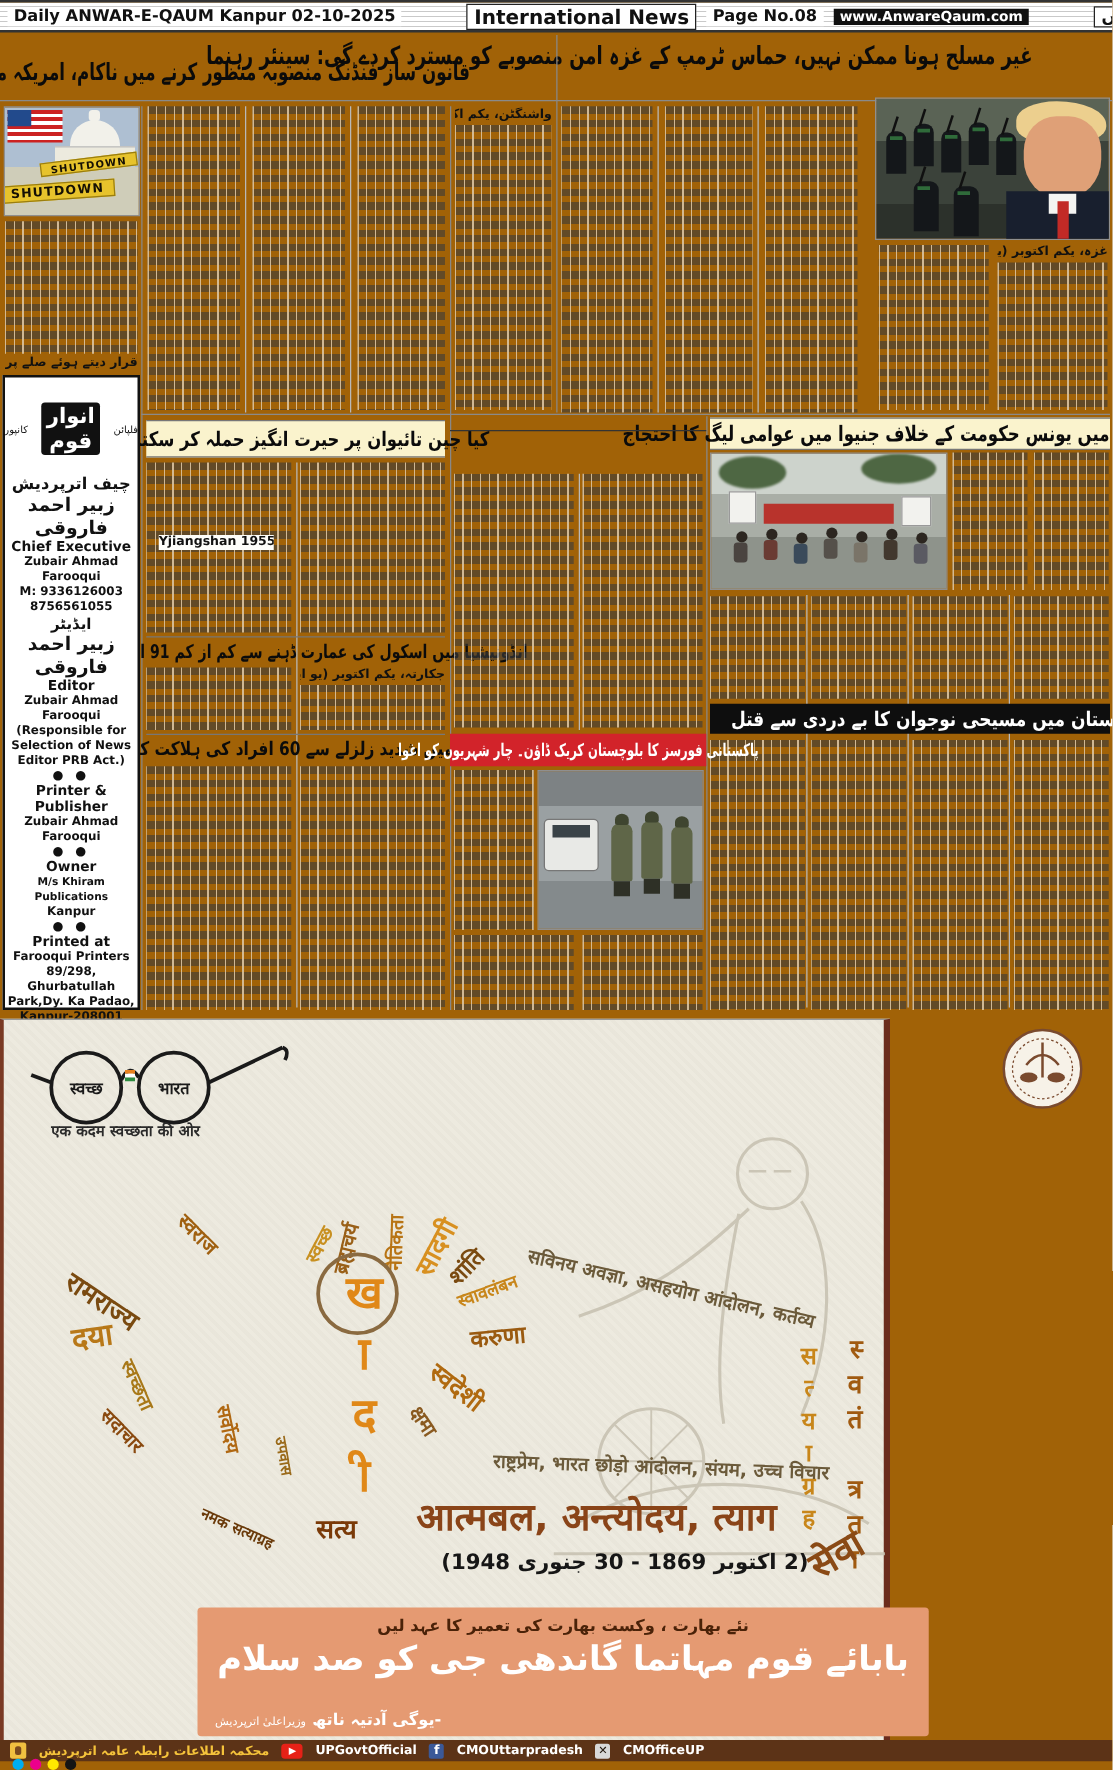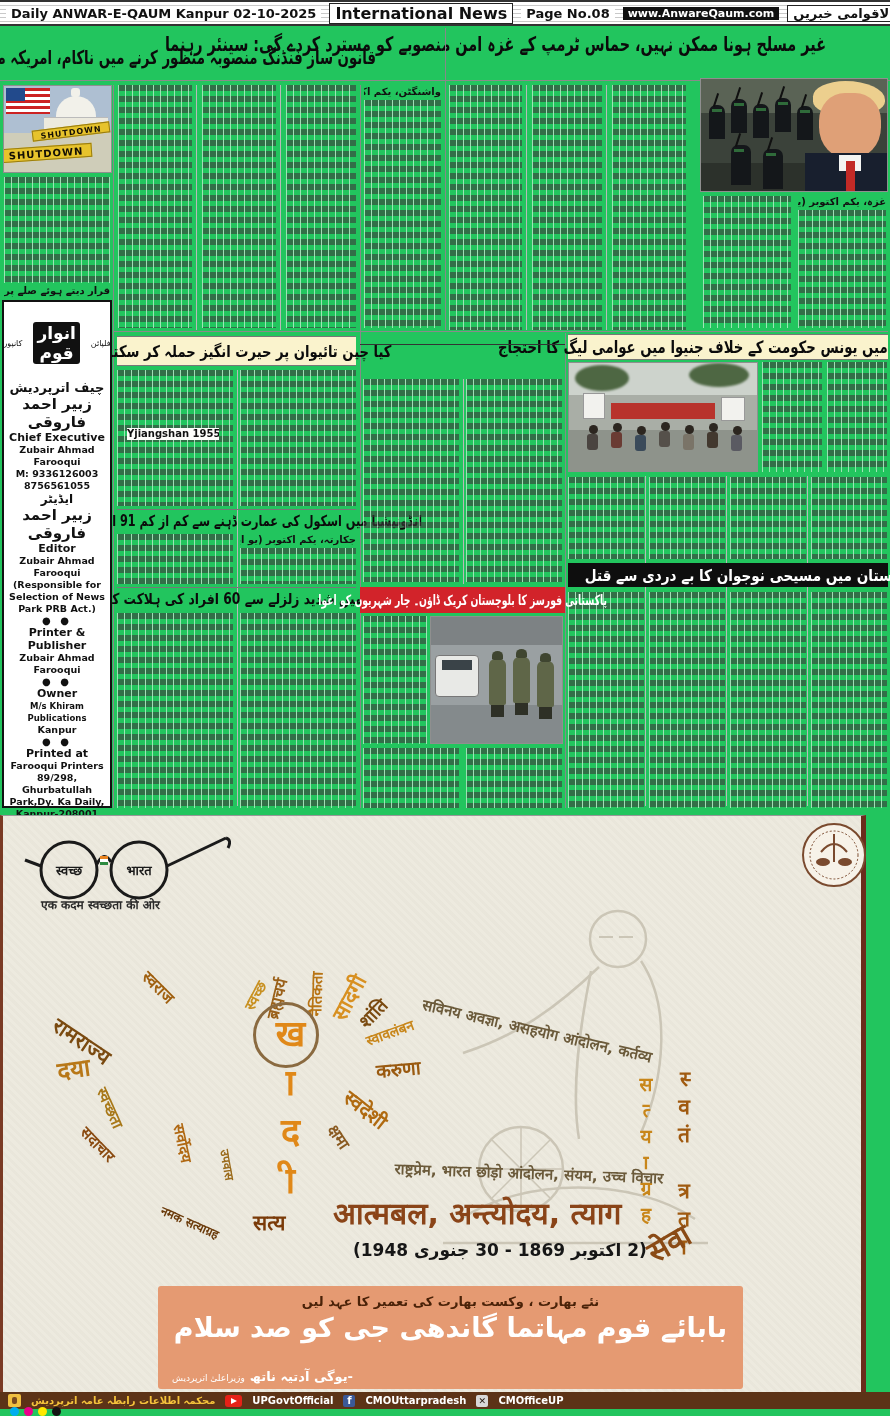--- a/index.html
+++ b/index.html
@@ -1,25 +1,25 @@
 <!DOCTYPE html>
 <html><head>
 <meta charset="utf-8">
 <style>
   html,body{margin:0;padding:0;background:#e9e9e9;}
   *{box-sizing:border-box;font-family:"DejaVu Sans",sans-serif;}
-  #page{position:relative;width:890px;height:1416px;background:#22c55e;margin:0 auto;overflow:hidden;}
+  #page{position:relative;width:890px;height:1416px;background:#a16207;margin:0 auto;overflow:hidden;}
 
   
   .hdr{position:absolute;left:0;top:0;width:890px;height:26px;
        background:repeating-linear-gradient(180deg,#fff 0 3px,#c9c9c9 3px 4px);
        border-top:2px solid #333;border-bottom:2px solid #333;
        display:flex;align-items:center;gap:8px;padding:0 6px;}
   .hdr .it{background:#fff;padding:0 5px;font-weight:bold;font-size:13px;color:#111;white-space:nowrap;}
-  .hdr .boxed{border:1px solid #222;}
+  .hdr .boxed{border:1px solid #222;margin-left:44px;}
   .hdr .inv{background:#111;color:#fff;font-size:11px;}
   .hdr .urdu{direction:rtl;}
 
   
   .mainhl{position:absolute;font-weight:bold;color:#0b0b0b;direction:rtl;text-align:center;
           white-space:nowrap;}
   .bh{position:absolute;font-weight:bold;color:#0b0b0b;direction:rtl;text-align:center;
       white-space:nowrap;overflow:visible;display:flex;align-items:center;justify-content:center;}
   .bh>span{display:inline-block;}
   .ylw{background:#faf3cd;border-top:1px solid #777;border-bottom:1px solid #777;}
@@ -81,21 +81,21 @@
   .pub .mast{background:#111;color:#fff;font-weight:bold;font-size:17px;direction:rtl;
              border-radius:3px;padding:1px 4px;margin:16px 8px;}
   .pub .mrow{display:flex;align-items:center;justify-content:center;gap:3px;font-size:8px;direction:rtl;}
   .pub .en{font-weight:bold;font-size:11px;line-height:13px;text-align:center;}
   .pub .sm{font-weight:bold;font-size:9.5px;line-height:12px;}
   .pub .sep{letter-spacing:3px;font-weight:bold;font-size:10px;}
   .pub .email{background:#111;color:#fff;font-weight:bold;font-size:10px;padding:2px 1px;margin-top:2px;}
   .pub .ulbl{text-decoration:underline;}
 
   
-  .ad{position:absolute;left:0;top:815px;width:866px;height:577px;
+  .ad{position:absolute;left:0;top:815px;width:712px;height:577px;
       background:
         repeating-linear-gradient(45deg,rgba(120,110,90,.03) 0 3px,rgba(255,255,255,0) 3px 6px),
         #edeadf;
       border-top:1px solid #999;border-left:3px solid #7a3a24;border-right:5px solid #6b2c1c;}
   .wc-wrap span, .wc-wrap .wcitem{position:absolute;font-weight:bold;transform-origin:0 0;white-space:nowrap;}
   .wc-circle{position:absolute;left:250px;top:186px;width:66px;height:66px;border:3px solid #8a6a40;border-radius:50%;}
   .arc{position:absolute;font-weight:bold;color:#6b5a3a;font-size:15px;white-space:nowrap;transform-origin:0 0;}
   .slogan{position:absolute;font-weight:bold;color:#8a4418;font-size:30px;white-space:nowrap;}
   .addates{position:absolute;font-weight:bold;color:#161616;font-size:17px;direction:rtl;white-space:nowrap;}
   .salmon{position:absolute;background:#e59a72;border-radius:3px;color:#4a2208;text-align:center;direction:rtl;}
@@ -300,35 +300,35 @@
     <div class="en">Chief Executive</div>
     <div class="sm">Zubair Ahmad Farooqui</div>
     <div class="sm">M: 9336126003</div>
     <div class="sm">8756561055</div>
     <div class="u" style="font-size:12px;">ایڈیٹر</div>
     <div class="u" style="font-size:15px;">زبیر احمد فاروقی</div>
     <div class="en">Editor</div>
     <div class="sm">Zubair Ahmad Farooqui</div>
     <div class="sm">(Responsible for</div>
     <div class="sm">Selection of News</div>
-    <div class="sm">Park PRB Act.)</div>
+    <div class="sm">Editor PRB Act.)</div>
     <div class="sep">● ●</div>
     <div class="en">Printer &amp; Publisher</div>
     <div class="sm">Zubair Ahmad Farooqui</div>
     <div class="sep">● ●</div>
     <div class="en">Owner</div>
     <div class="sm" style="font-size:8.5px;">M/s Khiram Publications</div>
     <div class="sm">Kanpur</div>
     <div class="sep">● ●</div>
     <div class="en">Printed at</div>
     <div>
 
     <div class="sm">Farooqui Printers</div>
         <div class="sm">89/298, Ghurbatullah</div>
-        <div class="sm">Park,Dy. Ka Daily,</div>
+        <div class="sm">Park,Dy. Ka Padao,</div>
         <div class="sm">Kanpur-208001</div>
       </div>
     <div class="sep">● ●</div>
     <div class="en">Published from</div>
     <div>
 
     <div class="sm">89/298, Ghurbatullah</div>
         <div class="sm">Park Dy. Ka Padao</div>
         <div class="sm">Kanpur, 208001</div>
       </div>

